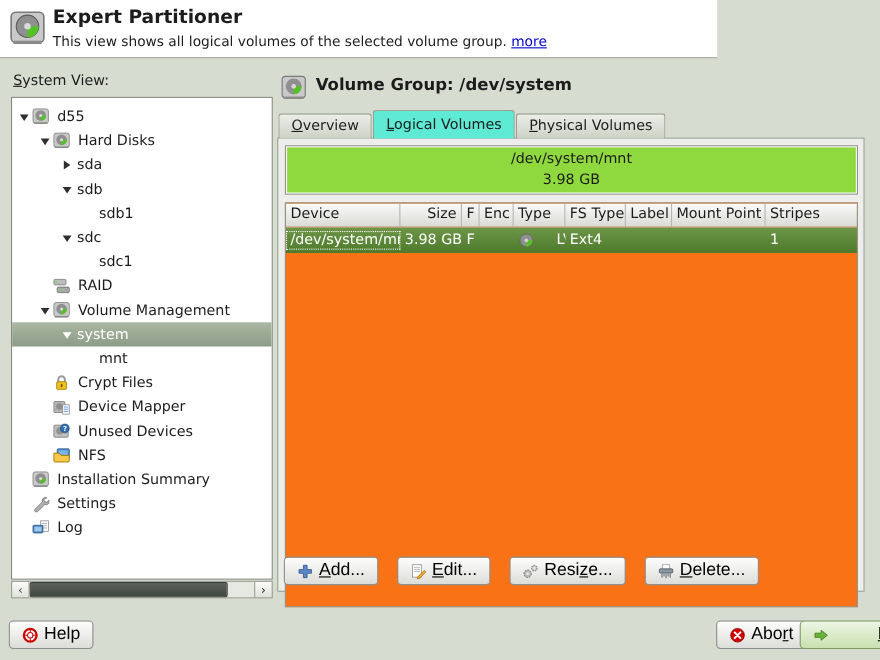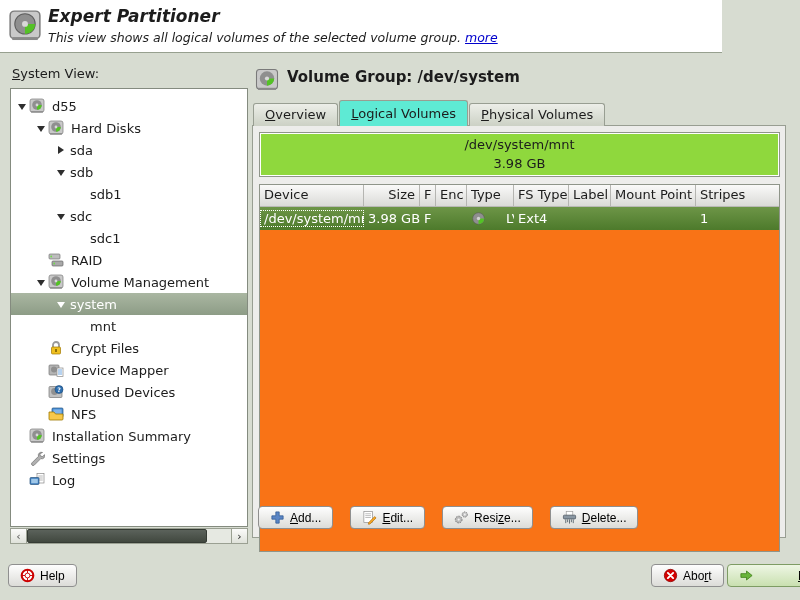--- a/index.html
+++ b/index.html
@@ -1,20 +1,20 @@
 <!DOCTYPE html>
 <html><head>
 <meta charset="utf-8">
 <style>
   * { margin:0; padding:0; box-sizing:border-box; }
   html,body { width:800px; height:600px; overflow:hidden; }
   body { font-family:"DejaVu Sans","Liberation Sans",sans-serif; background:#d7dcd1; color:#1c1c1c; position:relative; font-size:13px; }
 
   
-  .hdr { position:absolute; left:0; top:0; width:722px; height:53px; background:#ffffff; border-bottom:1px solid #97a08f;font-style:italic; }
+  .hdr { position:absolute; left:0; top:0; width:652px; height:53px; background:#ffffff; border-bottom:1px solid #97a08f; }
   .hdr .appicon { position:absolute; left:8px; top:9px; width:34px; height:34px; }
   .hdr h1 { position:absolute; left:48px; top:6px; font-size:17px; font-weight:bold; }
   .hdr .sub { position:absolute; left:48px; top:30px; font-size:12.5px; }
   .hdr .sub a { color:#0000cc; text-decoration:underline; cursor:pointer; }
 
   
   .sv-label { position:absolute; left:12px; top:66px; font-size:13px; }
   .tree { position:absolute; left:10px; top:88px; width:238px; height:439px; background:#ffffff; border:1px solid #848b7f; overflow:hidden; padding-top:6px; }
   .trow { height:22px; display:flex; align-items:center; cursor:default; white-space:nowrap; }
   .trow.sel { background:linear-gradient(#aab7a2,#8d9c86); color:#ffffff; }
@@ -53,21 +53,21 @@
   .col-device{width:104px;} .col-size{width:56px;text-align:right;} .col-f{width:16px;} .col-enc{width:31px;}
   .col-type{width:47px;} .col-fs{width:55px;} .col-label{width:42px;} .col-mp{width:85px;} .col-stripes{flex:1;border-right:none;}
   .drow { display:flex; height:23px; align-items:center; background:linear-gradient(#6d9547,#4d7a2b); color:#ffffff; }
   .td { padding:1px 4px; font-size:13px; white-space:nowrap; overflow:hidden; }
   .td.focus { outline:1px dotted #ffffff; outline-offset:-1px; }
   .td.type { display:flex; align-items:flex-end; gap:20px; }
   .td.type svg { width:15px; height:15px; flex:none; }
 
   .actions { position:absolute; left:5px; top:380px; display:flex; gap:17px; }
 
-  .btn { display:inline-flex; align-items:center; gap:5px; padding:3px 11px; background:linear-gradient(#fefefe,#dcdcd8); border:1px solid #8f8f8f; border-radius:4px; font-size:12px; cursor:pointer; }
+  .btn { display:inline-flex; align-items:center; gap:5px; padding:3px 11px; background:linear-gradient(#fefefe,#dcdcd8); border:1px solid #8f8f8f; border-radius:4px; font-size:16px; cursor:pointer; }
   .btn svg { width:15px; height:15px; }
   .btn.green { background:linear-gradient(#eef6e4,#c9e0b0); border-color:#7e9c64; }
 
   
   .f-help { position:absolute; left:8px; top:564px; }
   .f-abort { position:absolute; left:651px; top:564px; }
   .f-next { position:absolute; left:727px; top:564px;gap:44px; }
 
   u { text-decoration:underline; }
 </style>

